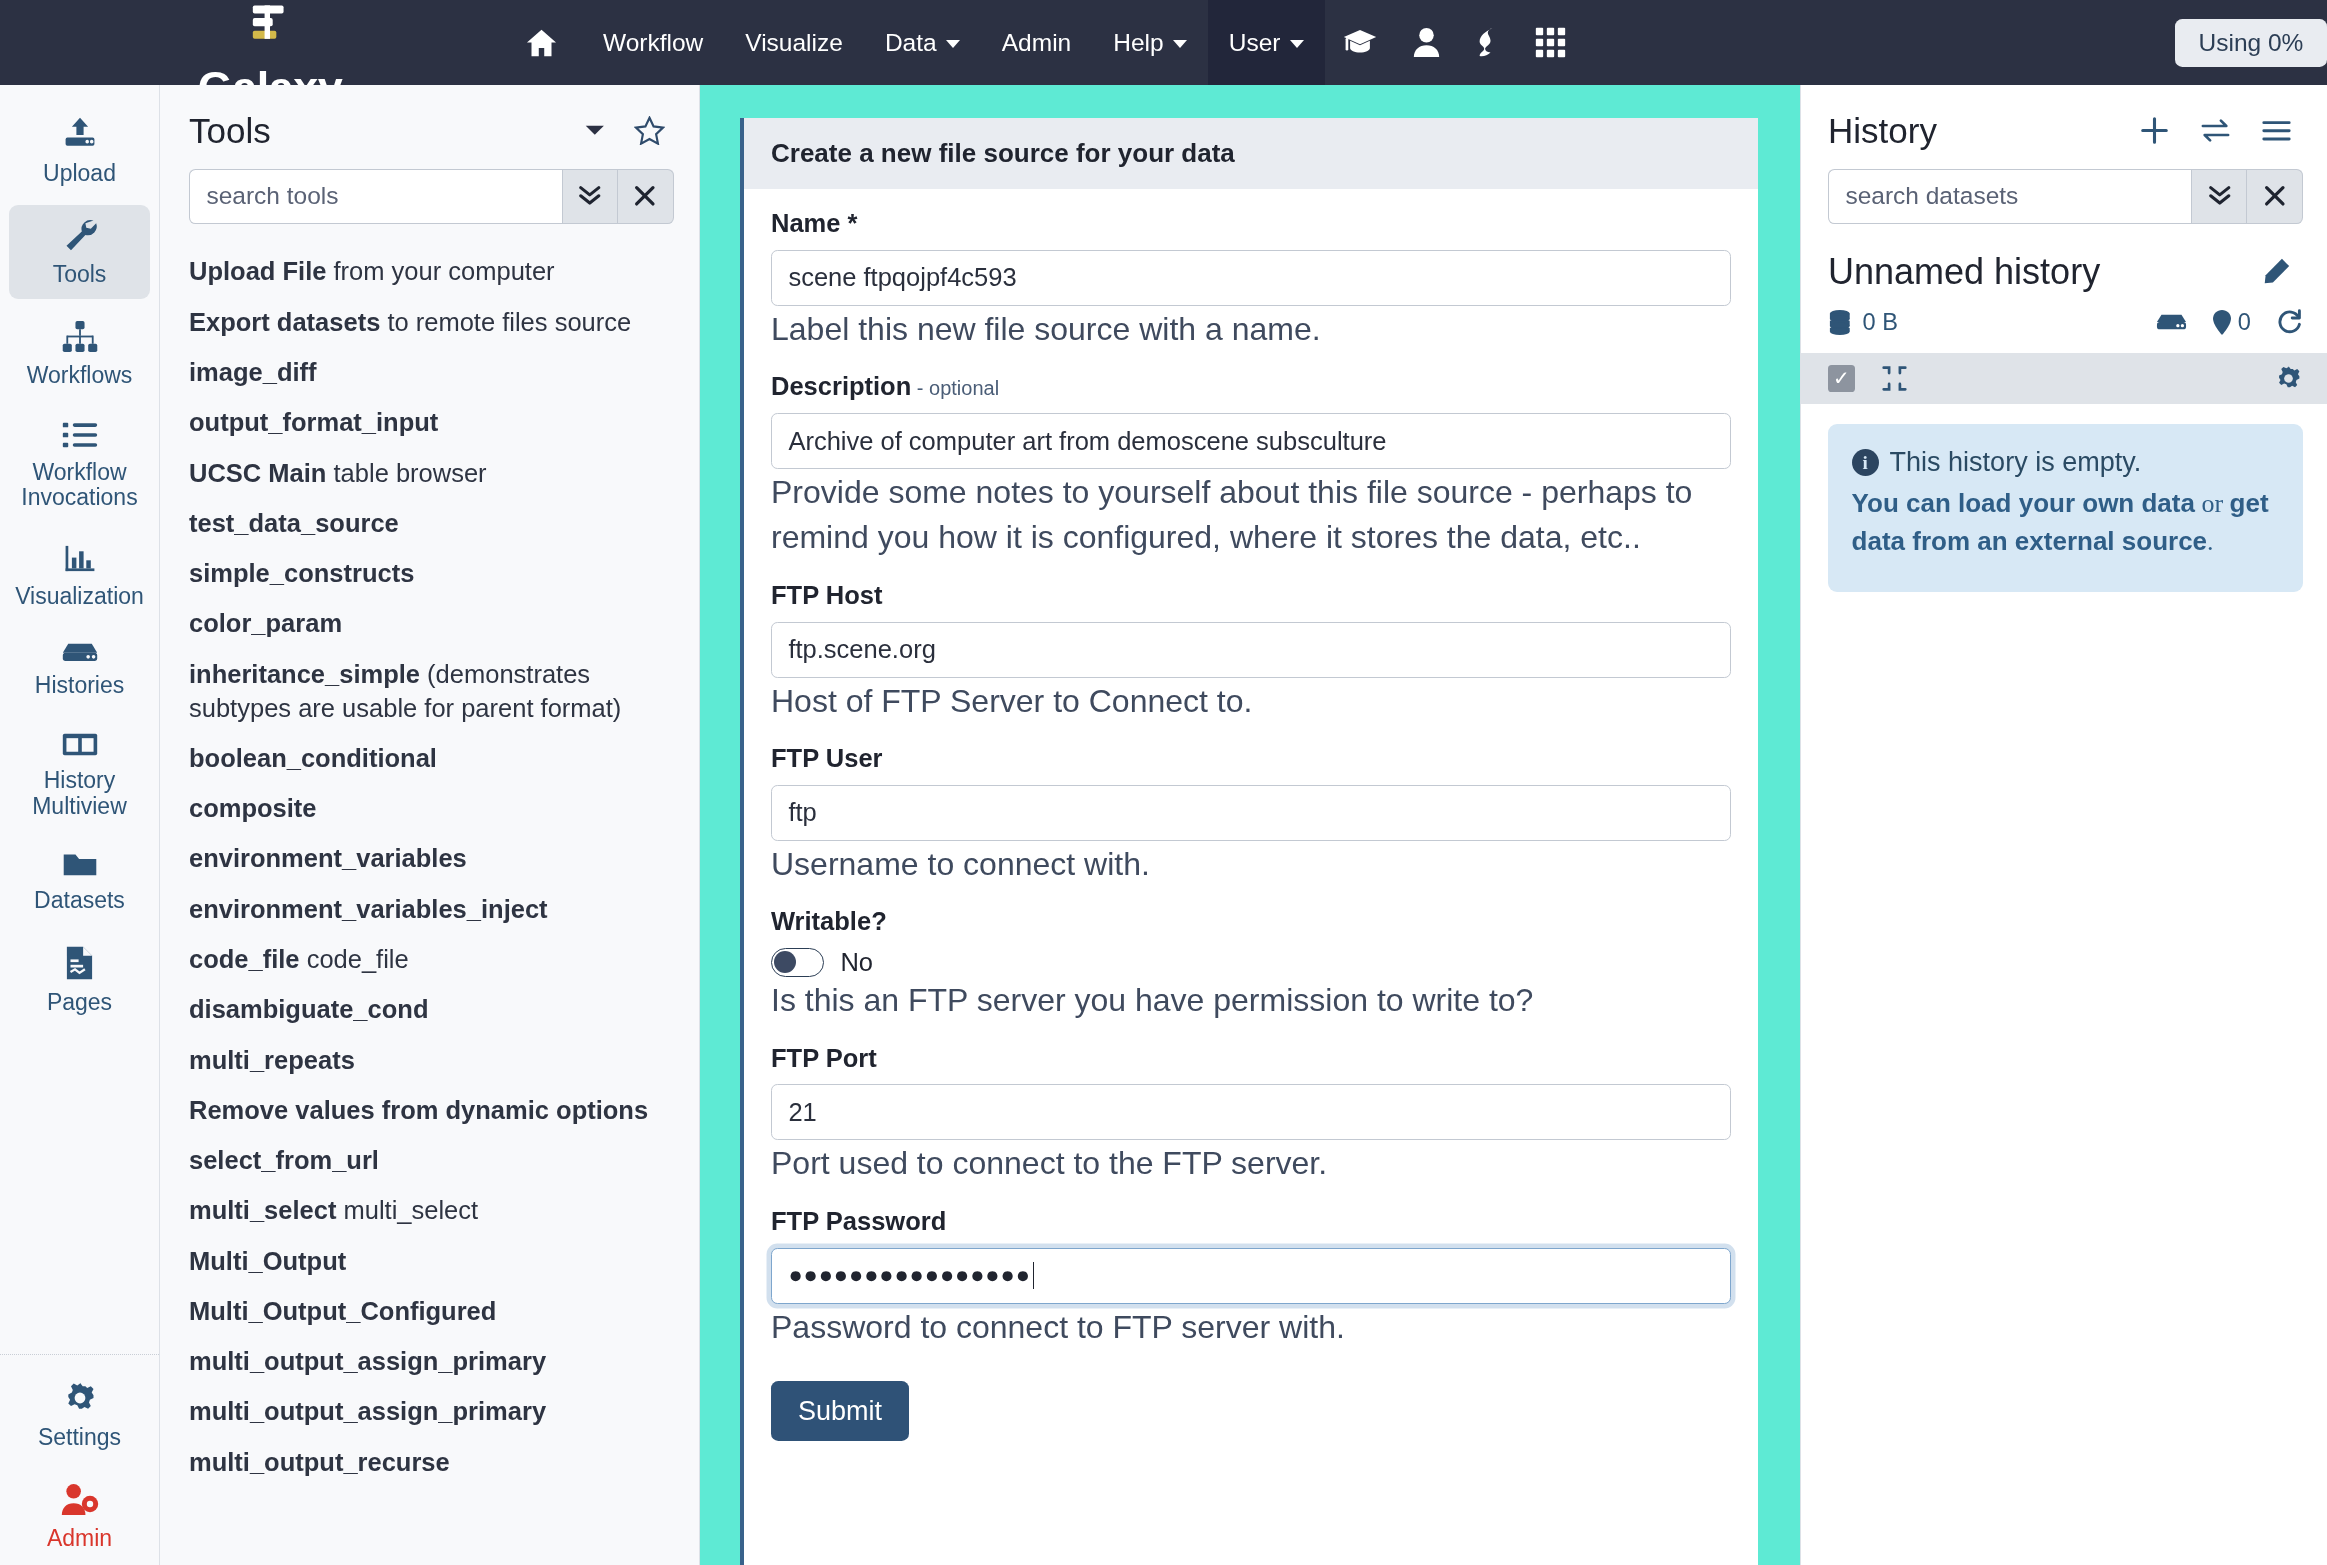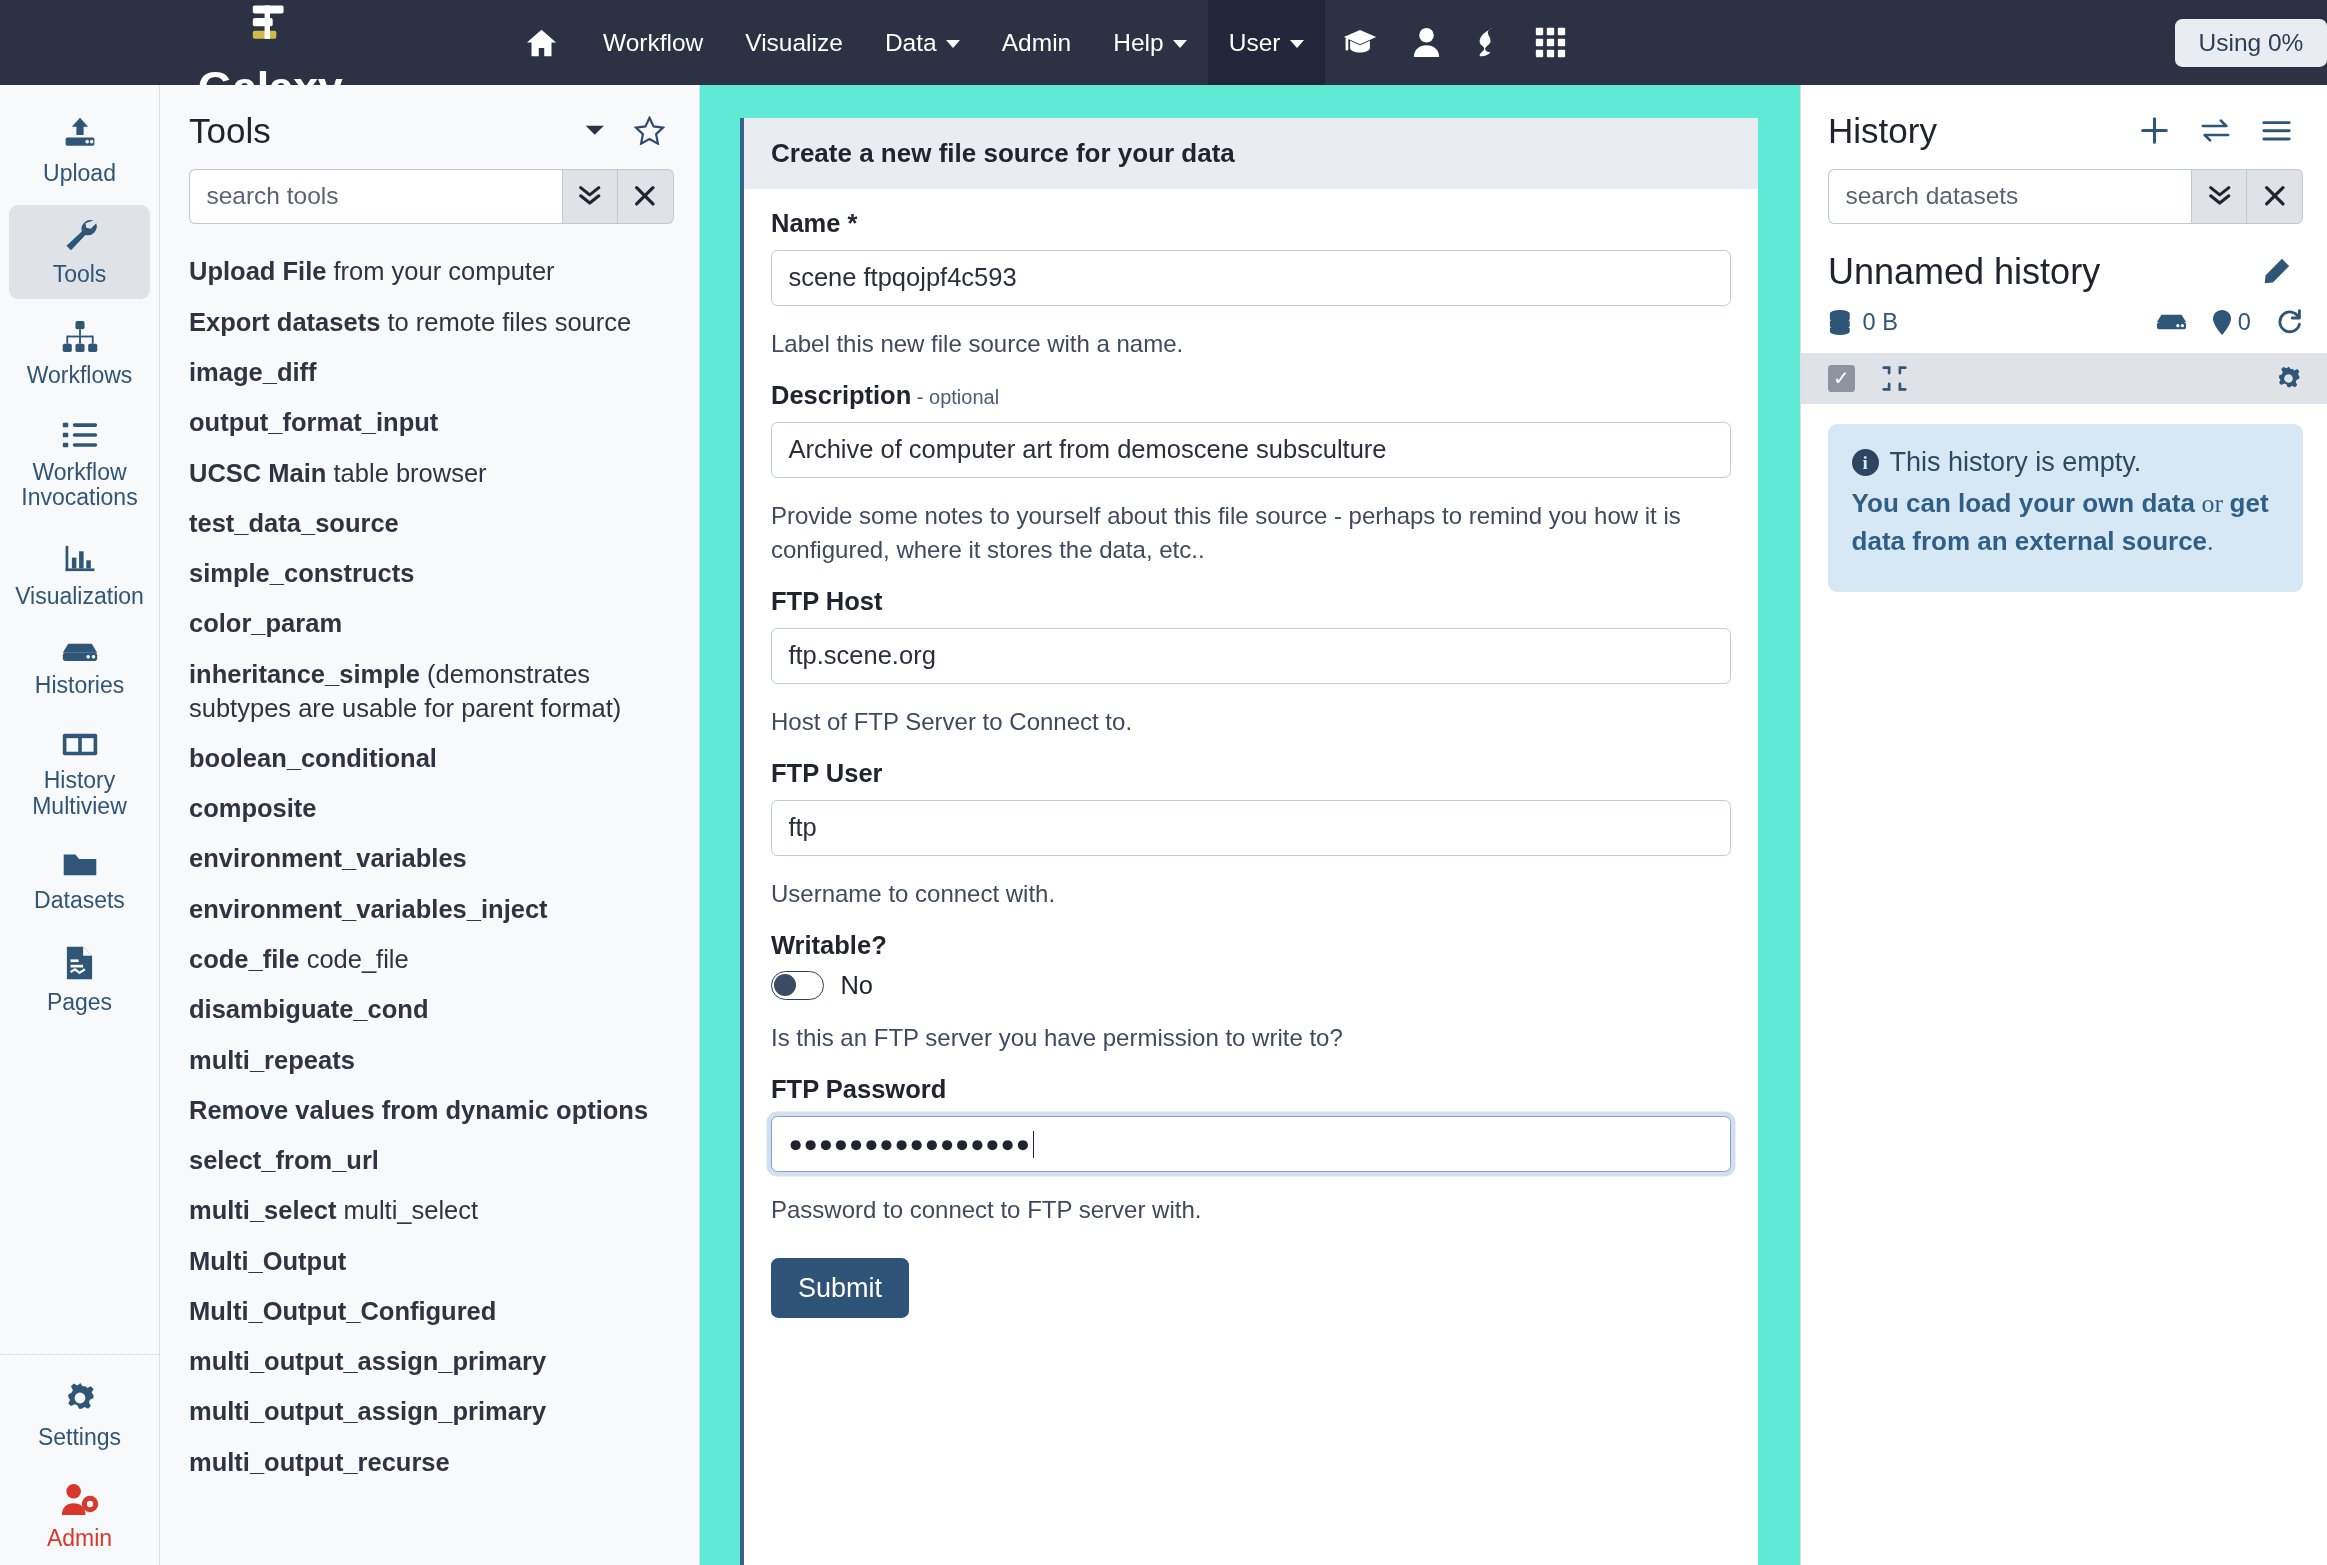--- a/index.html
+++ b/index.html
@@ -125,21 +125,21 @@
   .req { color: #20242f; font-weight: 700; }
   .optional { font-size: 20px; font-weight: 400; color: #4a5d77; }
   .fld-input {
     width: 100%; height: 56px; border: 0.9px solid #c3c9d2; border-radius: 6.4px;
     font-size: 25.5px; padding: 0 16.4px; color: #2a2f3c; background: #fff;
     outline: none; font-family: "Liberation Sans", sans-serif;
   }
   .fld-input.focused {
     border: 0.9px solid #7ea6cd; box-shadow: 0 0 0 4.5px rgba(126,166,205,.35);
   }
-  .fld-help { font-size: 24px; color: #3f4a5e; margin-top: 21px; line-height: 1.42; }
+  .fld-help { font-size: 32px; color: #3f4a5e; margin-top: 1px; line-height: 1.42; }
   .toggle-row { display: flex; align-items: center; gap: 16.4px; margin: 3.6px 0 0; }
   .toggle {
     width: 53px; height: 29px; border-radius: 15.5px; border: 1.8px solid #2c3e55;
     background: #fff; position: relative; cursor: pointer;
   }
   .toggle .knob {
     position: absolute; top: 1.8px; left: 1.8px; width: 22px; height: 22px;
     border-radius: 50%; background: #3d4a63;
   }
   .toggle-text { font-size: 25.5px; color: #20242f; }
@@ -499,21 +499,21 @@
         <div class="form-header">Create a new file source for your data</div>
         <div class="form-body" id="form-body"><div class="fld"><div class="fld-label"><span>Name</span><span class="req"> *</span></div><input class="fld-input" value="scene ftpqojpf4c593" style=""><div class="fld-help">Label this new file source with a name.</div></div><div class="fld"><div class="fld-label"><span>Description</span><span class="optional"> - optional</span></div><input class="fld-input" value="Archive of computer art from demoscene subsculture" style=""><div class="fld-help">Provide some notes to yourself about this file source - perhaps to remind you how it is configured, where it stores the data, etc..</div></div><div class="fld"><div class="fld-label"><span>FTP Host</span></div><input class="fld-input" value="ftp.scene.org" style=""><div class="fld-help">Host of FTP Server to Connect to.</div></div><div class="fld"><div class="fld-label"><span>FTP User</span></div><input class="fld-input" value="ftp" style=""><div class="fld-help">Username to connect with.</div></div><div class="fld">
               <div class="fld-label"><span>Writable?</span></div>
               <div class="toggle-row">
                 <div class="toggle">
                   <div class="knob"></div>
                 </div>
                 <span class="toggle-text">No</span>
               </div>
               <div class="fld-help">Is this an FTP server you have permission to write to?</div>
-            </div><div class="fld">
+            </div><div class="fld"><div class="fld-label"><span>FTP Port</span></div><input class="fld-input" value="21" style=""><div class="fld-help">Port used to connect to the FTP server.</div></div><div class="fld">
               <div class="fld-label"><span>FTP Password</span></div>
               <div class="fld-input focused" style="display: flex; align-items: center;">
                 <span class="pwd-dots">●●●●●●●●●●●●●●●●</span>
                 <span class="caret-bar"></span>
               </div>
               <div class="fld-help">Password to connect to FTP server with.</div>
             </div><button class="submit-btn">Submit</button></div>
       </div>
     </div>
 

